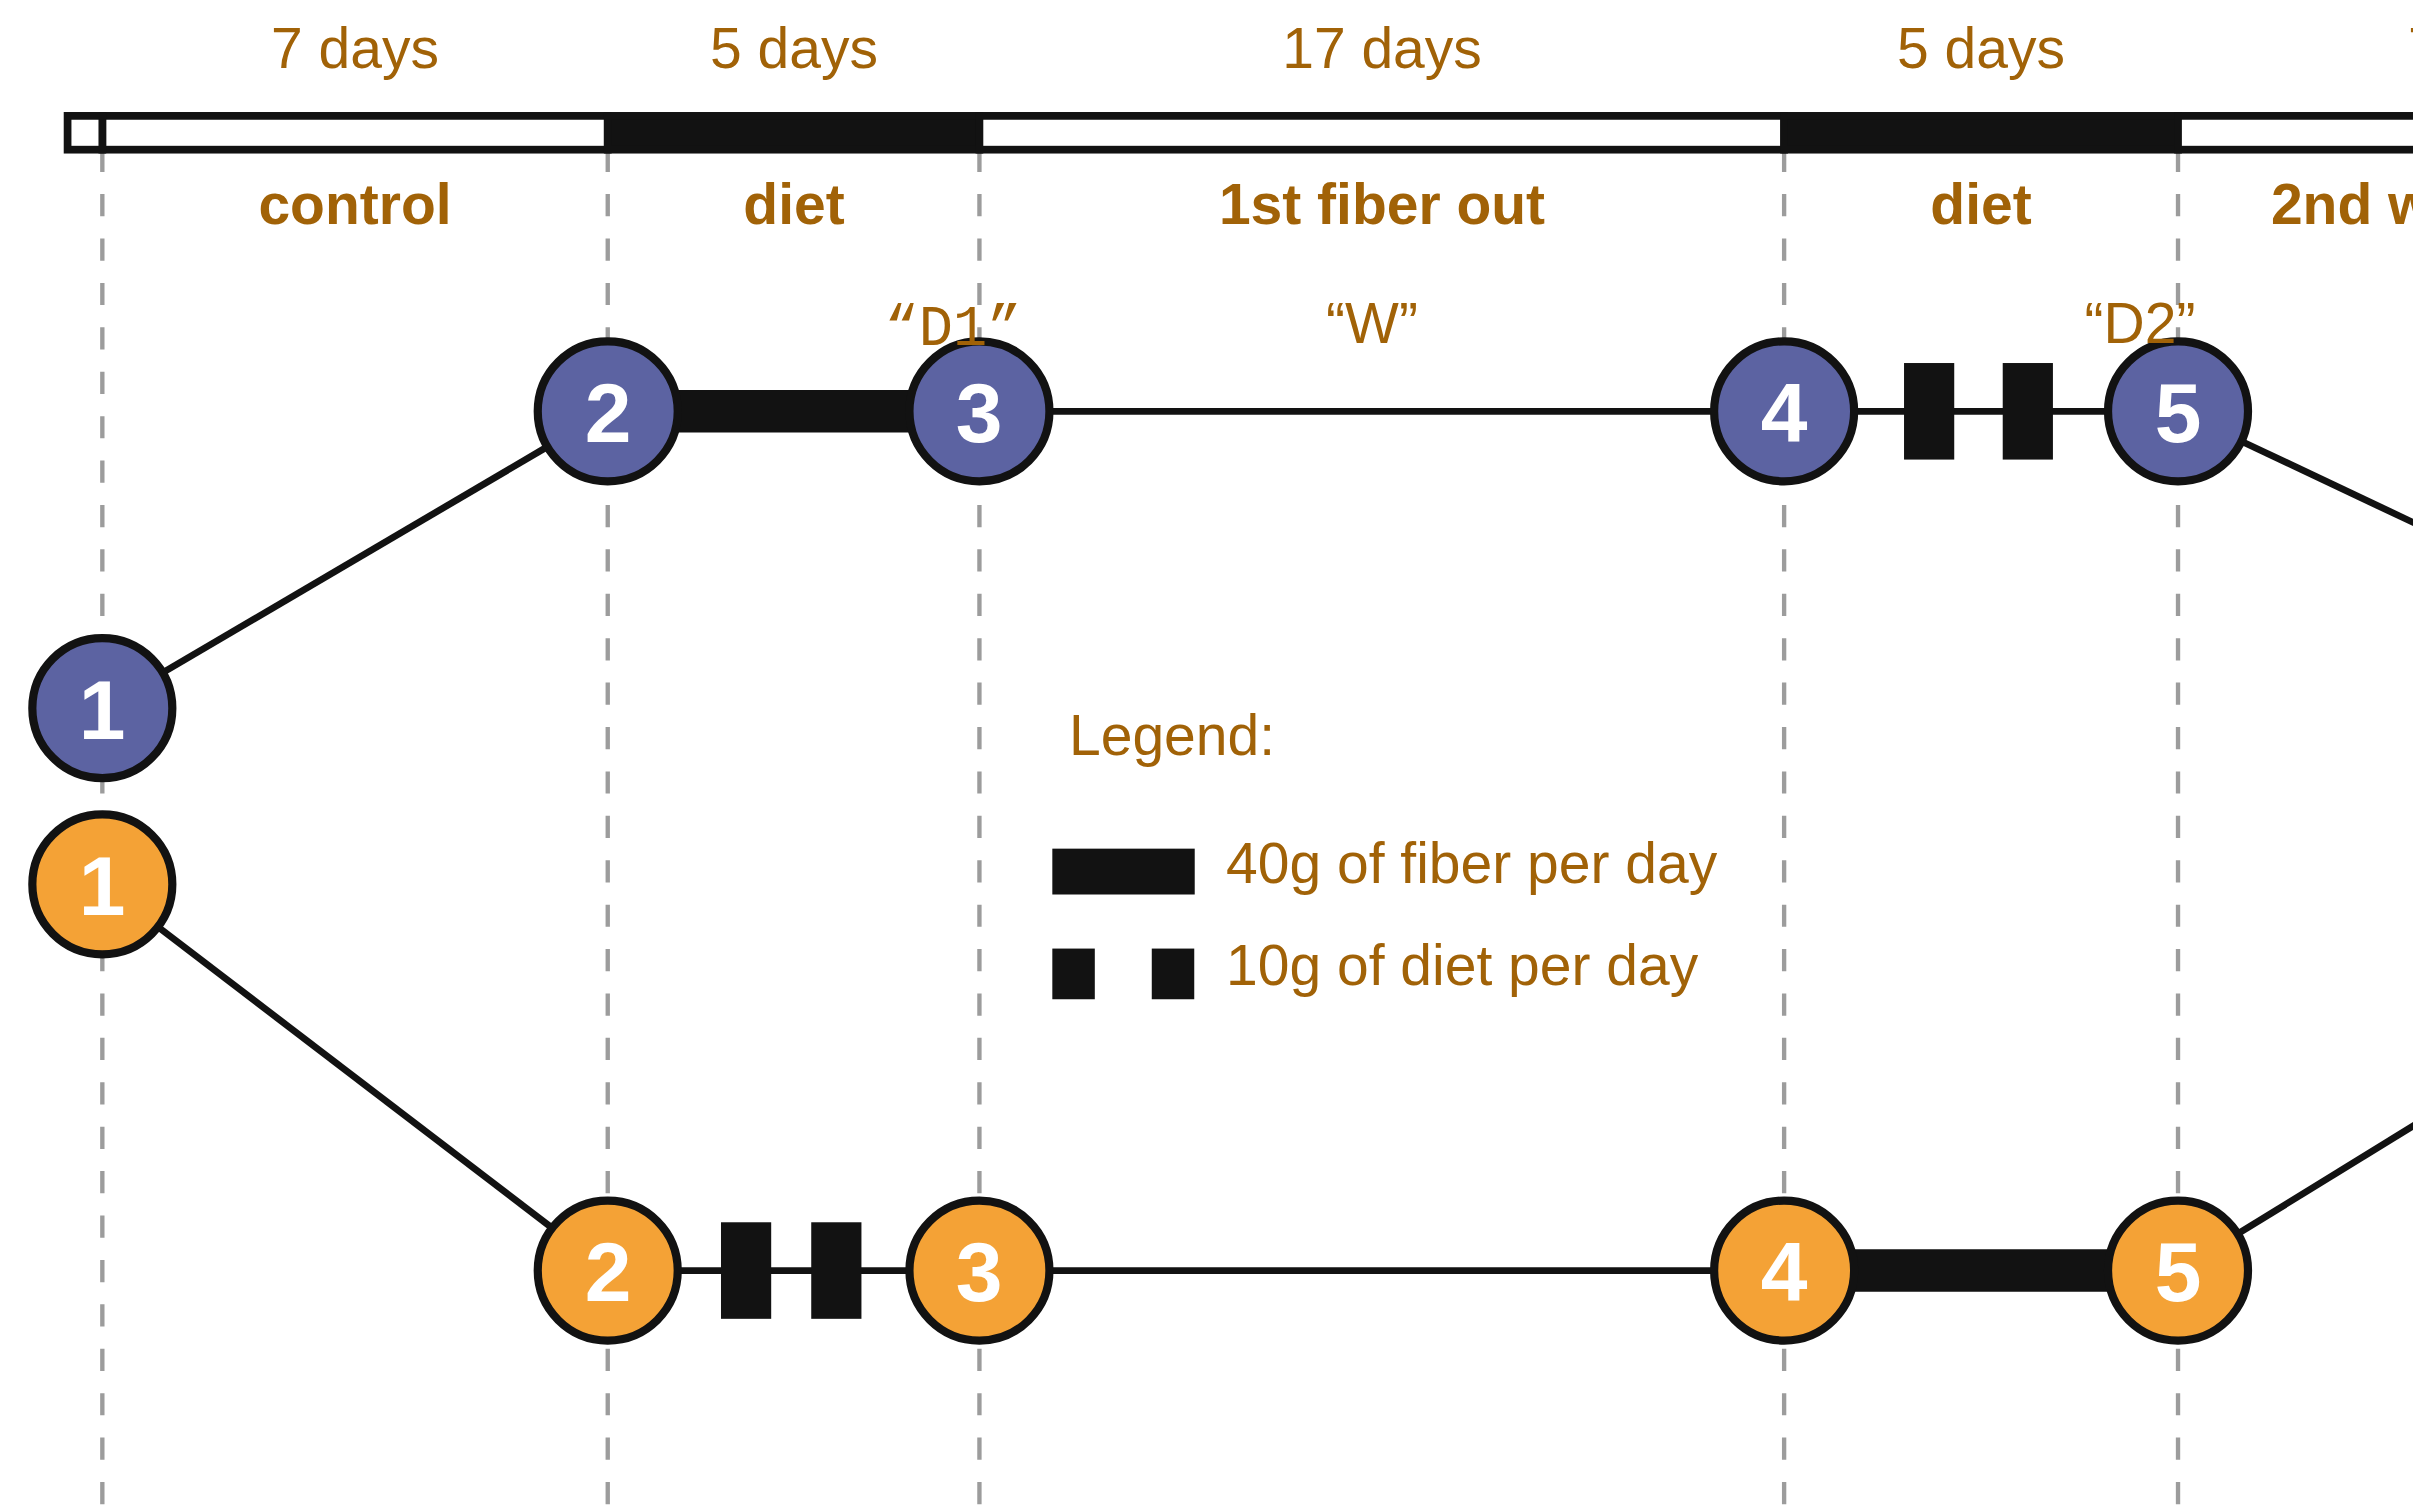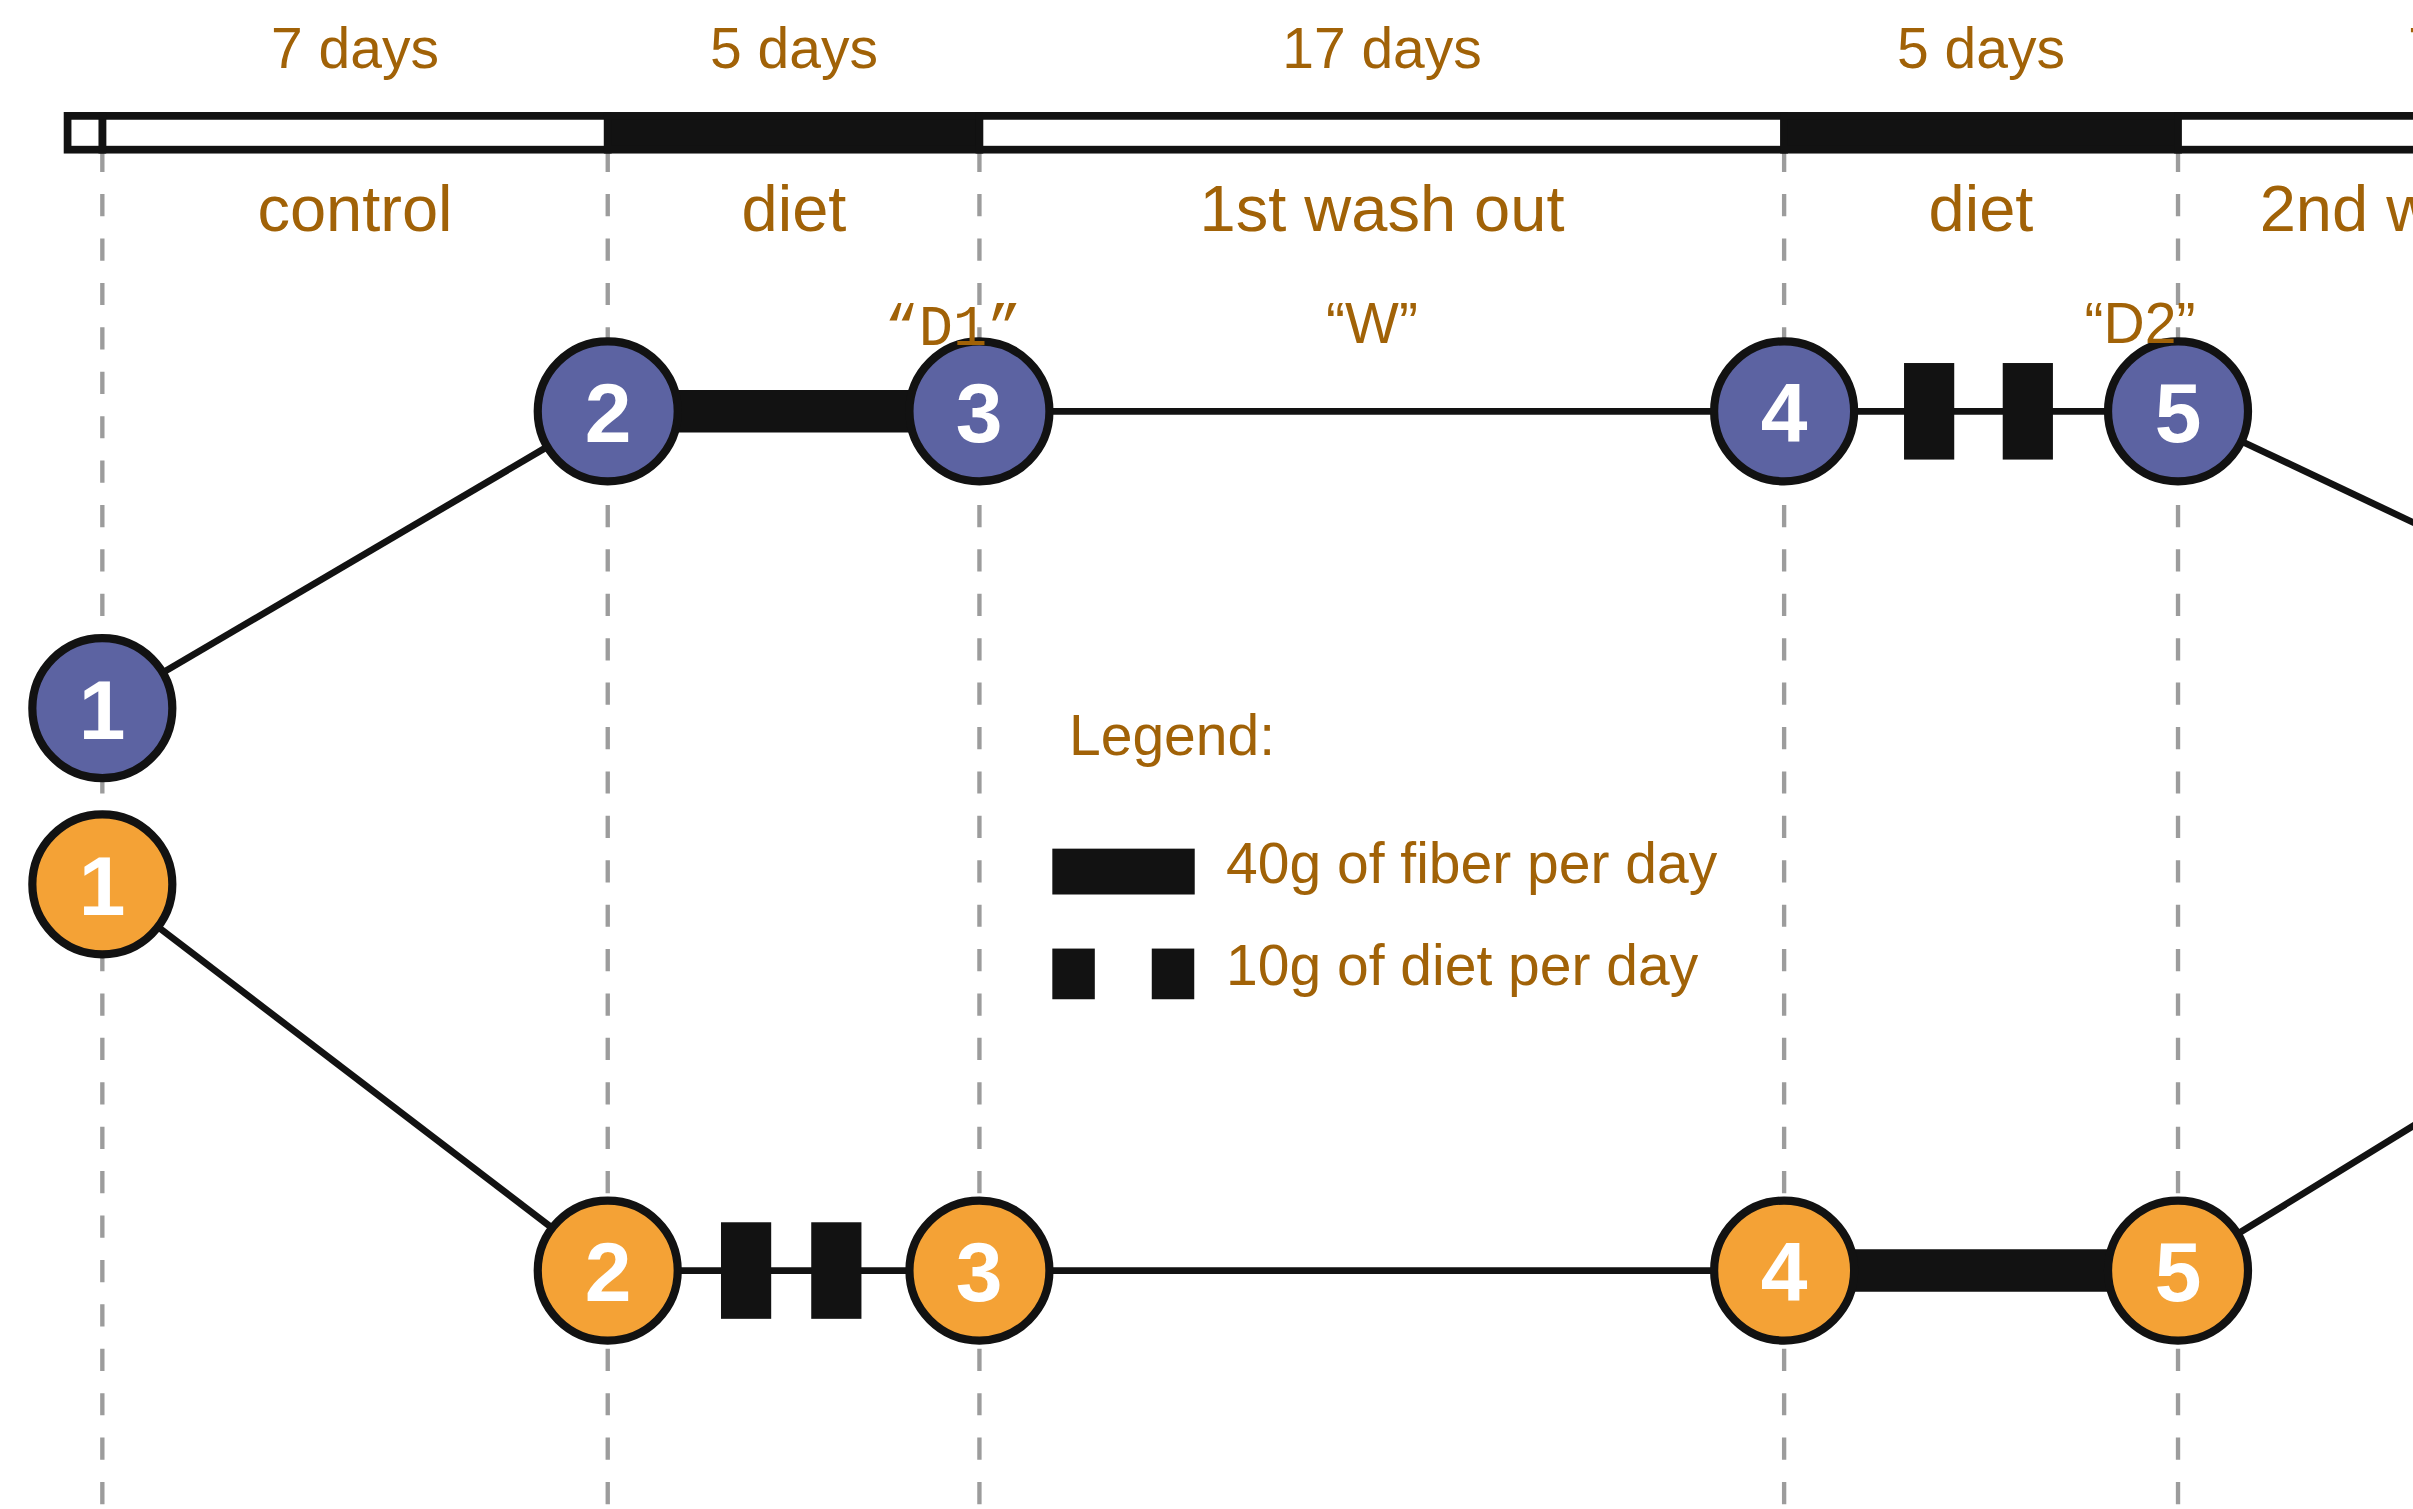--- a/index.html
+++ b/index.html
@@ -1,21 +1,21 @@
 <!DOCTYPE html>
 <html style="font-size:7.7px"><head>
 <meta charset="utf-8">
 <style>
   html,body{margin:0;padding:0;background:#ffffff;}
   body{font-family:"Liberation Sans", sans-serif;}
   #stage{position:relative;width:2877px;height:1510px;background:#fff;overflow:hidden;}
   #canvas{position:absolute;inset:0;width:2877px;height:1510px;}
   .txt{position:absolute;white-space:nowrap;color:#a16207;font-family:"Liberation Sans", sans-serif;}
   .phase-days{font-size:57px;transform:translate(-50%,0);}
-  .phase-name{font-size:65px;transform:translate(-50%,0);}
+  .phase-name{font-size:57px;transform:translate(-50%,0);font-weight:bold;}
   .phase-code{font-size:57px;transform:translate(-50%,0);}
   .node-label{position:absolute;transform:translate(-50%,-50%);color:#ffffff;font-size:84px;font-weight:bold;font-family:"Liberation Sans", sans-serif;pointer-events:none;}
   .legend-title{font-size:57px;}
   .legend-text{font-size:57px;}
 </style>
 </head>
 <body>
 
 <div id="stage">
 
@@ -89,21 +89,21 @@
       <div class="node-label" style="left: 608px; top: 1272px;">2</div>
       <div class="node-label" style="left: 979px; top: 1272px;">3</div>
       <div class="node-label" style="left: 1784px; top: 1272px;">4</div>
       <div class="node-label" style="left: 2178px; top: 1272px;">5</div>
       <div class="txt phase-days" style="left: 355px; top: 14.5px;">7 days</div>
       <div class="txt phase-name" style="left: 355px; top: 171px;">control</div>
       <div class="txt phase-days" style="left: 794px; top: 14.5px;">5 days</div>
       <div class="txt phase-name" style="left: 794px; top: 171px;">diet</div>
       <div class="txt phase-code" style="left: 953px; top: 298px; font-family: Liberation Mono, monospace;">“D1”</div>
       <div class="txt phase-days" style="left: 1382px; top: 14.5px;">17 days</div>
-      <div class="txt phase-name" style="left: 1382px; top: 171px;">1st wash out</div>
+      <div class="txt phase-name" style="left: 1382px; top: 171px;">1st fiber out</div>
       <div class="txt phase-code" style="left: 1372px; top: 290px;">“W”</div>
       <div class="txt phase-days" style="left: 1981px; top: 14.5px;">5 days</div>
       <div class="txt phase-name" style="left: 1981px; top: 171px;">diet</div>
       <div class="txt phase-code" style="left: 2140px; top: 290px;">“D2”</div>
       <div class="txt phase-days" style="left: 2492px; top: 14.5px;">7 days</div>
       <div class="txt phase-name" style="left: 2453px; top: 171px;">2nd wash out</div>
       <div class="txt legend-title" style="left: 1069px; top: 702px; text-align: center;">Legend:</div>
       <div class="txt legend-text" style="left: 1226px; top: 830px; text-align: center;">40g of fiber per day</div>
       <div class="txt legend-text" style="left: 1226px; top: 932px;">10g of diet per day</div>
     </div>

